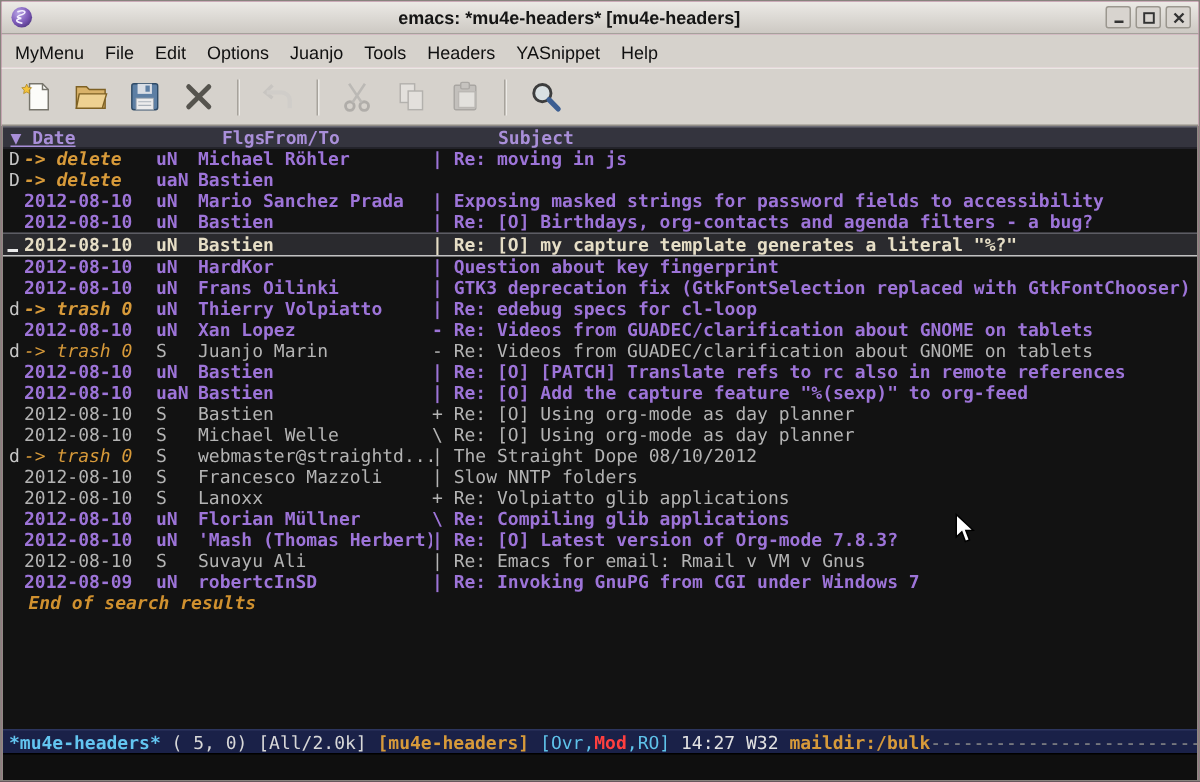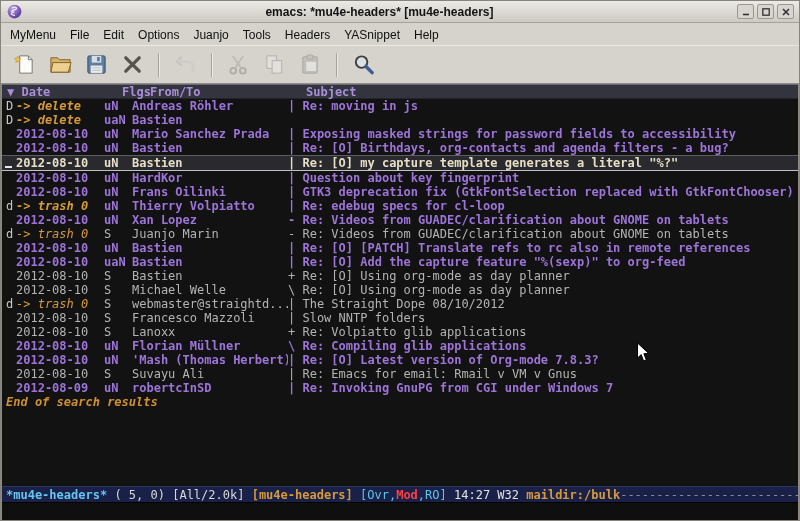--- a/index.html
+++ b/index.html
@@ -42,41 +42,41 @@
   .tool-sep { width:2px; height:24px; border-left:1px solid #a7a39c; border-right:1px solid #edebe7; margin:0 3px; }
   
   .frame { flex:1; display:flex; flex-direction:column; border-left:1px solid #8f8b84; border-right:1px solid #8f8b84; background:#121212; min-height:0; }
   .content { flex:1; overflow:hidden; font:12px/14px "DejaVu Sans Mono", monospace; }
   
   .header-line {
     height:15px; line-height:14px; background:#34343e; color:#a98fd9;
     font-weight:bold; display:flex; white-space:pre;
     border-top:1px solid #6b6b75; border-bottom:1px solid #23232b;
   }
-  .hl-date { width:120px; padding-left:5px; }
-  .hl-flags { width:28px; }
+  .hl-date { width:102px; padding-left:5px; text-decoration:underline; }
+  .hl-flags { width:28px;margin-left:44px; }
   .hl-from  { width:156px; }
   .hl-subject { flex:1; }
   
   .row { display:flex; height:14px; line-height:14px; white-space:pre; cursor:default; }
   .col-mark { width:14px; padding-left:4px; color:#c6c6c6; font-weight:normal; font-style:normal; flex:0 0 auto; }
   .col-date { width:88px; flex:0 0 auto; }
   .col-flags { width:28px; flex:0 0 auto; }
   .col-from { width:156px; overflow:hidden; flex:0 0 auto; }
   .col-subject { flex:1; overflow:hidden; }
   .row.unread { color:#9d74d8; font-weight:bold; }
   .row.read   { color:#b4b4b4; }
   .row.current {
     color:#e6dec6; font-weight:bold; background:#2a2a2e;
     border-top:1px solid #5d5d64; border-bottom:1px solid #c2c2c2;
     height:16px; position:relative;
   }
   .row.current::after { content:""; position:absolute; left:3px; bottom:2px; width:7px; height:2px; background:#e9e9e9; }
   .row.marked .col-date { color:#d79a3a; font-style:italic; }
-  .end-text { color:#d0912f; font-style:italic; font-weight:bold; padding-left:4px; height:14px; line-height:14px; white-space:pre; }
+  .end-text { color:#d0912f; font-style:italic; font-weight:bold; padding-left:17px; height:14px; line-height:14px; white-space:pre; }
   
   .modeline {
     height:16px; flex:0 0 16px; background:#1a2148; color:#d2d2d2;
     font:12px/16px "DejaVu Sans Mono", monospace;
     white-space:pre; overflow:hidden; padding-left:4px;
     border-top:1px solid #2c355e;
   }
   .ml-buffer { color:#63c5f0; font-weight:bold; }
   .ml-stats { color:#d8d8d8; }
   .ml-mode { color:#d79a3a; font-weight:bold; }
@@ -213,21 +213,21 @@
         <span class="hl-flags">Flgs</span>
         <span class="hl-from">From/To</span>
         <span class="hl-subject">Subject</span>
       </div>
 
       <div id="message-list">
           <div class="row unread marked">
     <span class="col-mark">D</span>
     <span class="col-date">-&gt; delete</span>
     <span class="col-flags">uN</span>
-    <span class="col-from">Andreas Röhler</span>
+    <span class="col-from">Michael Röhler</span>
     <span class="col-subject">| Re: moving in js</span>
   </div>
           <div class="row unread marked">
     <span class="col-mark">D</span>
     <span class="col-date">-&gt; delete</span>
     <span class="col-flags">uaN</span>
     <span class="col-from">Bastien</span>
   </div>
           <div class="row unread">
     <span class="col-mark"></span>

